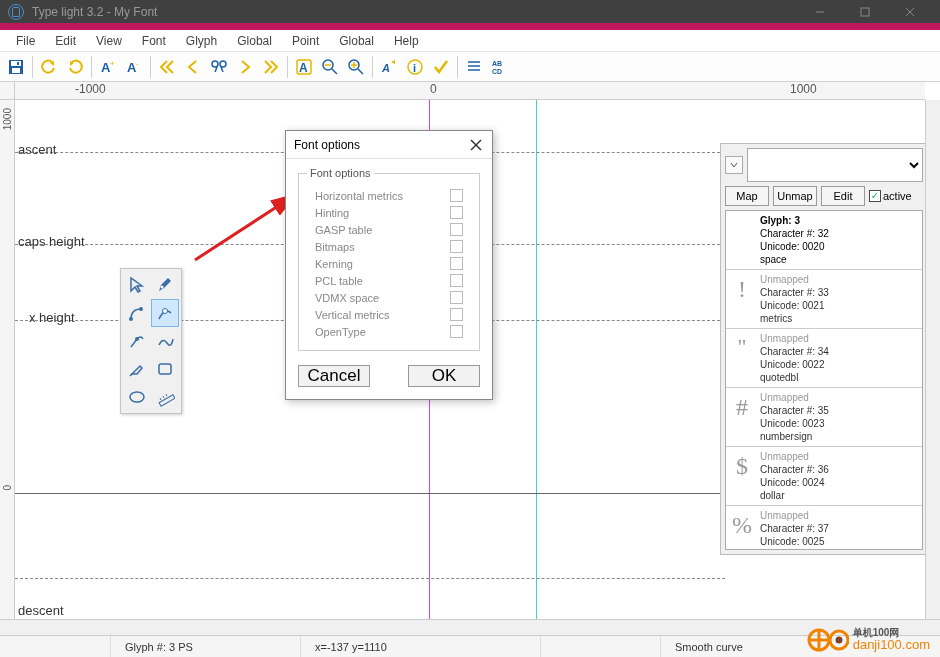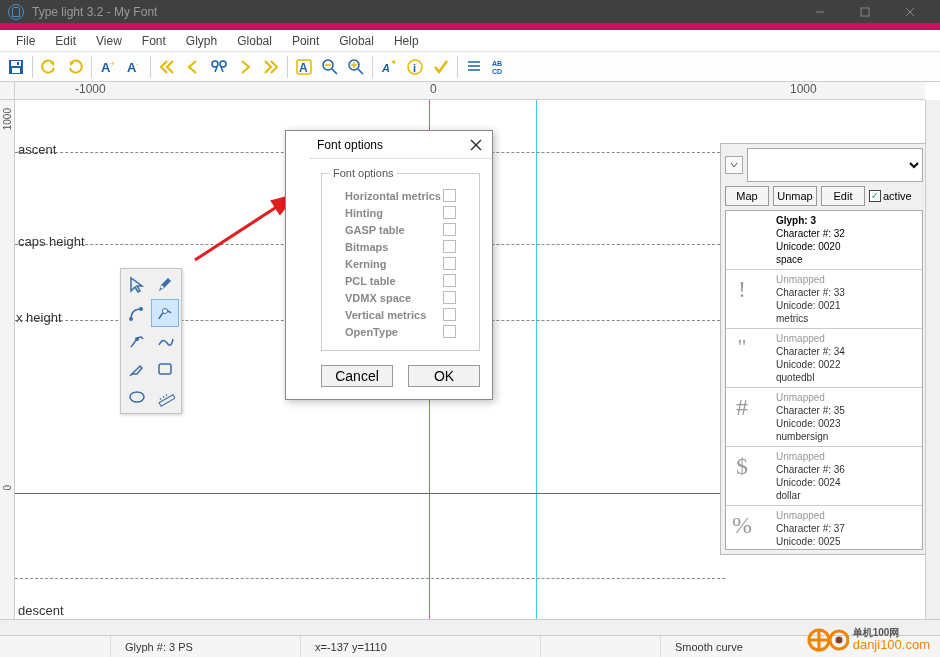--- a/index.html
+++ b/index.html
@@ -40,43 +40,43 @@
 .vguide-cyan { position: absolute; top: 0; bottom: 0; width: 1px; background: #3ecfe8; }
 
 
 .toolpalette { position: absolute; left: 120px; top: 268px; width: 62px; background: #f0f0f0; border: 1px solid #c5c5c5; box-shadow: 1px 1px 3px rgba(0,0,0,0.2); padding: 2px; }
 .toolpalette .trow { display: flex; }
 .tcell { width: 28px; height: 28px; display: flex; align-items: center; justify-content: center; border: 1px solid transparent; }
 .tcell.sel { background: #cfe7ff; border: 1px solid #7ab7e8; }
 .tcell svg { width: 20px; height: 20px; }
 
 
-.dialog { position: absolute; left: 285px; top: 130px; width: 208px; background: #fff; border: 1px solid #888; box-shadow: 2px 2px 8px rgba(0,0,0,0.25); padding-left: 23px; }
+.dialog { position: absolute; left: 285px; top: 130px; width: 208px; background: #fff; border: 1px solid #888; box-shadow: 2px 2px 8px rgba(0,0,0,0.25); }
 .dialog .dtitle { height: 28px; display: flex; align-items: center; padding: 0 8px; font-size: 12px; border-bottom: 1px solid #ddd; }
 .dialog .dtitle .dclose { margin-left: auto; width: 16px; height: 16px; display:flex; align-items:center; justify-content:center; }
 .dialog .dbody { padding: 8px 12px 4px; }
 .dialog fieldset { border: 1px solid #ccc; padding: 6px 8px 8px; }
 .dialog legend { font-size: 11px; color: #555; padding: 0 3px; }
 .dialog .colhdr { text-align: right; font-size: 11px; color: #555; padding: 2px 0 6px; }
-.optrow { display: flex; align-items: center; margin: 4px 15px; font-weight: bold; }
+.optrow { display: flex; align-items: center; margin: 4px 8px; }
 .optrow .lbl { flex: 1; color: #888; font-size: 11px; }
 .optrow .chk { width: 13px; height: 13px; border: 1px solid #bbb; background: #fff; }
 .dbtns { display: flex; justify-content: space-between; padding: 10px 12px 12px; }
-.dbtn { width: 72px; height: 22px; border: 1px solid #999; background: #f2f2f2; font-size: 14px; display:flex; align-items:center; justify-content:center; }
+.dbtn { width: 72px; height: 22px; border: 1px solid #999; background: #f2f2f2; font-size: 17px; display:flex; align-items:center; justify-content:center; }
 
 
 .rpanel { position: absolute; right: 12px; top: 143px; width: 208px; background: #f0f0f0; border: 1px solid #bbb; padding: 4px; }
 .rpanel .r-row { display: flex; gap: 4px; margin-bottom: 4px; align-items: center; }
 .rpanel select { flex: 1; height: 20px; border: 1px solid #aaa; font-size: 11px; background: #fff; padding: 16px 3px; }
 .rpanel .sqbtn { width: 18px; height: 18px; border: 1px solid #aaa; background: #fafafa; display:flex; align-items:center; justify-content:center; }
 .rpanel .btn3 { width: 44px; height: 20px; border: 1px solid #999; background: #f5f5f5; font-size: 11px; display:flex; align-items:center; justify-content:center; }
 .rpanel .achk { display: flex; align-items: center; gap: 2px; font-size: 11px; }
 .rpanel .achk .cb { width: 12px; height: 12px; border: 1px solid #444; background: #fff; display:flex; align-items:center; justify-content:center; font-size:10px; line-height:1; color:#2a7; }
 .glist { background: #fff; border: 1px solid #aaa; max-height: 340px; overflow: hidden; }
-.gitem { display: flex; border-bottom: 1px solid #ccc; padding: 3px 4px; gap: 22px; }
+.gitem { display: flex; border-bottom: 1px solid #ccc; padding: 3px 4px; gap: 6px; }
 .gitem .gicon { width: 24px; font-size: 24px; color: #999; font-family: "Times New Roman", serif; text-align: center; line-height: 1.4; }
 .gitem .ginfo { font-size: 10px; color: #333; line-height: 1.3; }
 .gitem .ginfo .um { color: #999; }
 .gitem.head .ginfo { color: #000; }
 .gitem.head .gicon { color: #fff; }
 
 
 .status { position: absolute; bottom: 0; left: 0; right: 0; height: 22px; background: #f5f5f5; border-top: 1px solid #ccc; display: flex; align-items: center; font-size: 11px; color: #333; }
 .status .cell { padding: 0 14px; border-left: 1px solid #ddd; height: 100%; display: flex; align-items: center; }
 .status .cell:first-child { border-left: none; }
@@ -274,21 +274,21 @@
   <div class="vguide-magenta" style="left:414px;"></div>
   <div class="vguide-cyan" style="left:521px;"></div>
 
   <div class="guide-line" style="top:52px;"></div>
   <span class="guide" style="left:3px; top:42px;">ascent</span>
 
   <div class="guide-line" style="top:144px;"></div>
   <span class="guide" style="left:3px; top:134px;">caps height</span>
 
   <div class="guide-line" style="top:220px;"></div>
-  <span class="guide" style="left:1px; top:210px;text-align:right;">x height</span>
+  <span class="guide" style="left:14px; top:210px;text-align:right;">x height</span>
 
   <div class="guide-solid" style="top:393px;"></div>
 
   <div class="guide-line" style="top:478px;"></div>
   <span class="guide" style="left:3px; top:468px;margin-top:35px;">descent</span>
 </div>
 
 <div class="toolpalette">
   <div class="trow">
     <div class="tcell">

